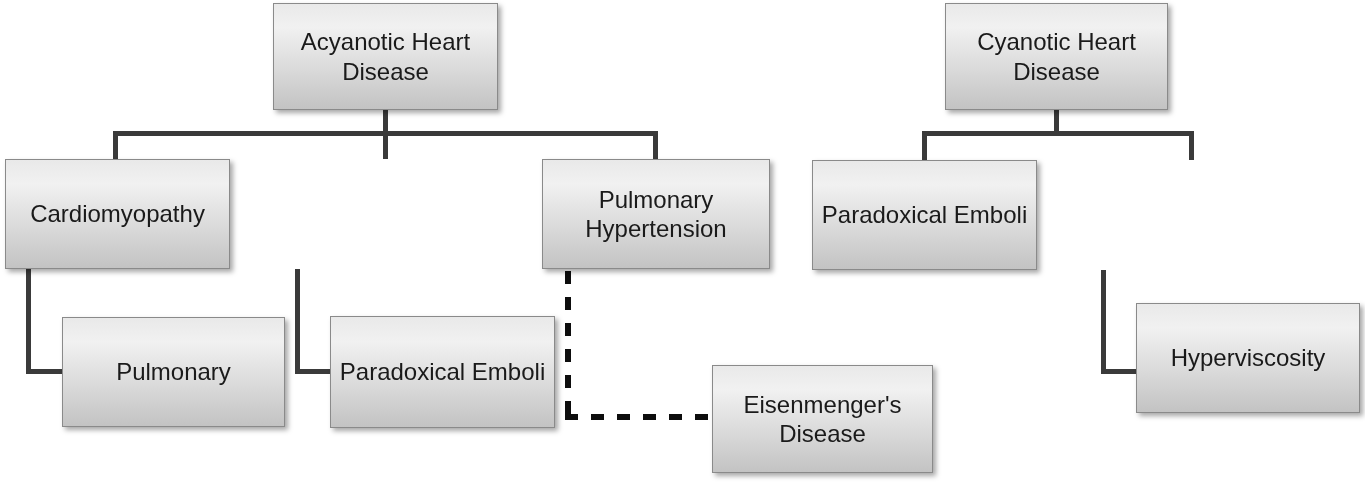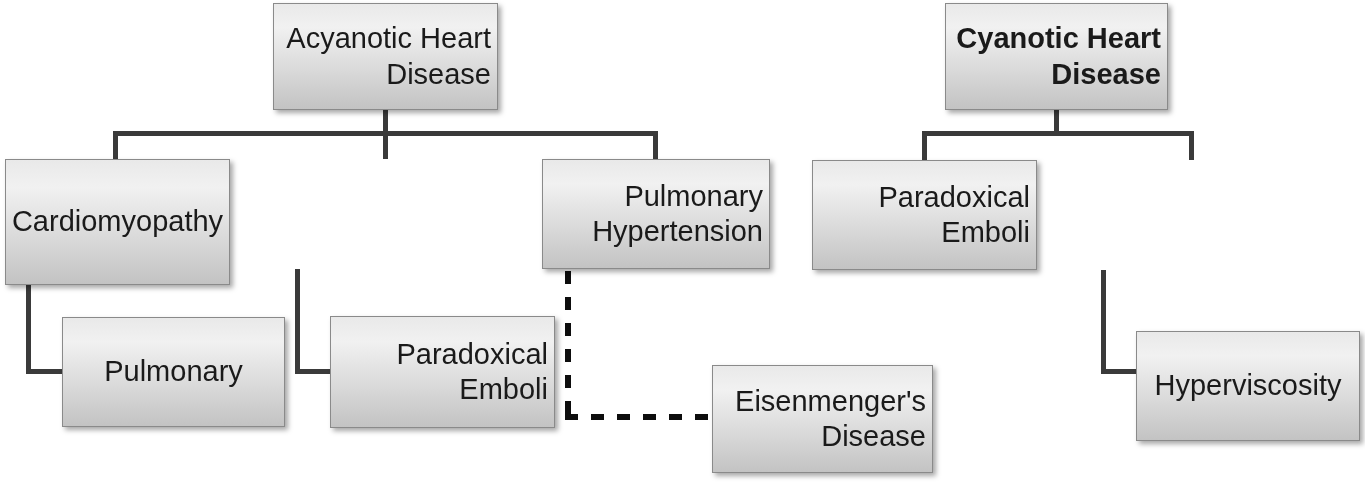--- a/index.html
+++ b/index.html
@@ -18,37 +18,37 @@
   
   .node {
     position: absolute;
     box-sizing: border-box;
     border: 1.5px solid #8a8a8a;
     background: linear-gradient(180deg, #e9e9e9 0%, #f1f1f1 22%, #dadada 62%, #c3c3c3 100%);
     box-shadow: 3px 3px 5px rgba(0,0,0,0.35);
     display: flex;
     align-items: center;
     justify-content: center;
-    text-align: right;
+    text-align: center;
     color: #1a1a1a;
-    font-size: 29px;
+    font-size: 24px;
     line-height: 1.22;
     padding: 2px 6px;
   }
   .n-acyanotic      { left: 273px;  top: 3px;   width: 225px; height: 107px; }
-  .n-cyanotic       { left: 945px;  top: 3px;   width: 223px; height: 107px; font-weight: bold; }
-  .n-cardiomyopathy { left: 5px;    top: 159px; width: 225px; height: 126px; }
+  .n-cyanotic       { left: 945px;  top: 3px;   width: 223px; height: 107px; }
+  .n-cardiomyopathy { left: 5px;    top: 159px; width: 225px; height: 110px; }
   .n-transient      { left: 273px;  top: 159px; width: 227px; height: 110px; }
   .n-pulmonary      { left: 542px;  top: 159px; width: 228px; height: 110px; }
   .n-pe-right       { left: 812px;  top: 160px; width: 225px; height: 110px; }
   .n-compensatory   { left: 1082px; top: 160px; width: 223px; height: 110px; }
   .n-arrhythmia     { left: 62px;   top: 317px; width: 223px; height: 110px; }
   .n-pe-left        { left: 330px;  top: 316px; width: 225px; height: 112px; }
   .n-eisenmenger    { left: 712px;  top: 365px; width: 221px; height: 108px; }
-  .n-hyperviscosity { left: 1136px; top: 331px; width: 224px; height: 110px; }
+  .n-hyperviscosity { left: 1136px; top: 303px; width: 224px; height: 110px; }
 
   
   .conn { position: absolute; background: #3a3a3a; }
   
   .c-acy-center { left: 383px;  top: 110px; width: 5px;   height: 49px; }
   .c-acy-bar    { left: 113px;  top: 131px; width: 545px; height: 5px;  }
   .c-acy-dl     { left: 113px;  top: 131px; width: 5px;   height: 28px; }
   .c-acy-dr     { left: 653px;  top: 131px; width: 5px;   height: 28px; }
   
   .c-cya-center { left: 1054px; top: 110px; width: 5px;   height: 26px; }

